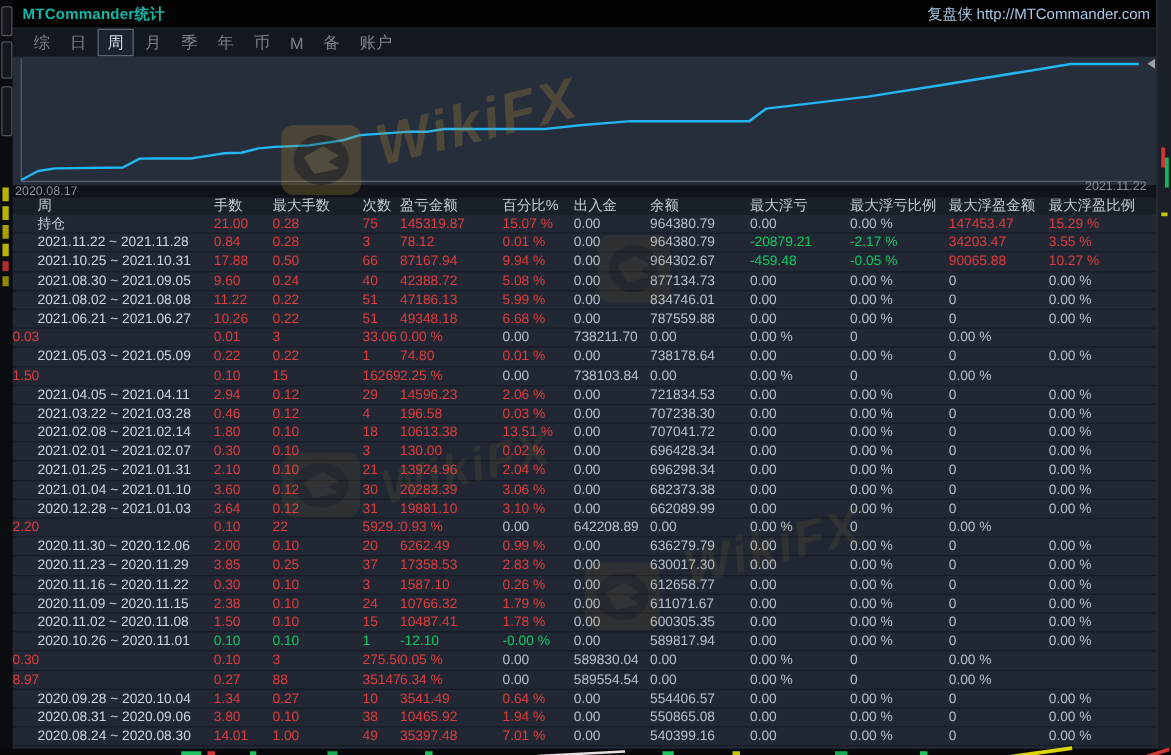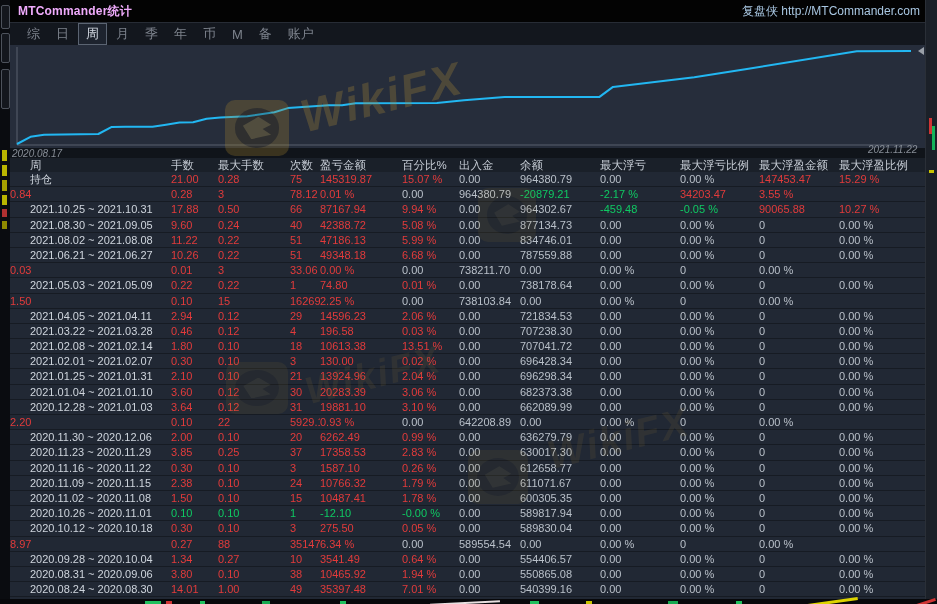--- a/index.html
+++ b/index.html
@@ -14,36 +14,36 @@
   
   .right-sliver{position:absolute;right:0;top:0;width:11px;height:604px;background:#1b2028;z-index:40;border-left:1px solid #2a2f37;}
 
   
   .bottom-sliver{position:absolute;left:0;bottom:0;width:937px;height:5px;background:#07080b;z-index:45;}
   .bs{position:absolute;bottom:0;height:3px;}
 
   
   .titlebar{position:absolute;left:10px;top:0;right:11px;height:22px;background:#030303;
             border-bottom:1px solid #272c35;display:flex;align-items:center;justify-content:space-between;z-index:20;}
-  .title{color:#f0abfc;font-weight:bold;font-size:12px;padding-left:8px;letter-spacing:.2px;}
+  .title{color:#14b8a6;font-weight:bold;font-size:12px;padding-left:8px;letter-spacing:.2px;}
   .brand{color:#a9c7e2;font-size:12px;padding-right:6px;}
 
   
   .tabbar{position:absolute;left:10px;top:23px;right:11px;height:22px;background:#13171e;
           display:flex;align-items:center;padding-left:10px;z-index:20;}
   .tab{color:#7c828c;font-size:13px;padding:1px 7px;margin-right:2px;cursor:default;}
   .tab.active{border:1px solid #5b6472;background:#1d232e;color:#d2d8e1;}
 
   
   .chart-panel{position:absolute;left:10px;top:45px;width:915px;height:103px;background:#262d3b;z-index:5;}
   .chart-panel svg{display:block;}
   .scroll-arrow{position:absolute;right:1px;top:2px;width:0;height:0;
                 border-top:4px solid transparent;border-bottom:4px solid transparent;border-right:6px solid #9aa0a8;}
   .date-strip{position:absolute;left:10px;top:148px;right:11px;height:10px;z-index:6;}
-  .date-lab{position:absolute;color:#878d96;font-size:10px;line-height:10px;font-style:italic;}
+  .date-lab{position:absolute;color:#878d96;font-size:10px;line-height:10px;}
 
   
   .table{position:absolute;left:10px;top:158px;width:916px;background:#1a2029;z-index:5;
          --cols:161px 47px 72px 30px 82px 57px 61px 80px 80px 79px 80px 1fr;}
   .thead,.trow{display:grid;grid-template-columns:var(--cols);}
   .thead{height:14px;}
   .trow{height:14.2px;background:#212834;border-bottom:1px solid #161b23;}
   .cell{white-space:nowrap;overflow:hidden;font-size:11px;line-height:14.2px;color:#b9c0c9;}
   .thead .cell{font-size:11.5px;line-height:14px;color:#c6ccd5;}
   .cell.first{padding-left:20px;}
@@ -122,20 +122,21 @@
           <div class="cell c-r">145319.87</div>
           <div class="cell c-r">15.07 %</div>
           <div class="cell c-w">0.00</div>
           <div class="cell c-w">964380.79</div>
           <div class="cell c-w">0.00</div>
           <div class="cell c-w">0.00 %</div>
           <div class="cell c-r">147453.47</div>
           <div class="cell c-r">15.29 %</div>
         </div>
         <div class="trow">
+          <div class="cell first lbl">2021.11.22 ~ 2021.11.28</div>
           <div class="cell c-r">0.84</div>
           <div class="cell c-r">0.28</div>
           <div class="cell c-r">3</div>
           <div class="cell c-r">78.12</div>
           <div class="cell c-r">0.01 %</div>
           <div class="cell c-w">0.00</div>
           <div class="cell c-w">964380.79</div>
           <div class="cell c-g">-20879.21</div>
           <div class="cell c-g">-2.17 %</div>
           <div class="cell c-r">34203.47</div>
@@ -426,21 +427,20 @@
           <div class="cell c-g">-12.10</div>
           <div class="cell c-g">-0.00 %</div>
           <div class="cell c-w">0.00</div>
           <div class="cell c-w">589817.94</div>
           <div class="cell c-w">0.00</div>
           <div class="cell c-w">0.00 %</div>
           <div class="cell c-w">0</div>
           <div class="cell c-w">0.00 %</div>
         </div>
         <div class="trow">
-          <div class="cell first lbl">2020.10.12 ~ 2020.10.18</div>
           <div class="cell c-r">0.30</div>
           <div class="cell c-r">0.10</div>
           <div class="cell c-r">3</div>
           <div class="cell c-r">275.50</div>
           <div class="cell c-r">0.05 %</div>
           <div class="cell c-w">0.00</div>
           <div class="cell c-w">589830.04</div>
           <div class="cell c-w">0.00</div>
           <div class="cell c-w">0.00 %</div>
           <div class="cell c-w">0</div>

